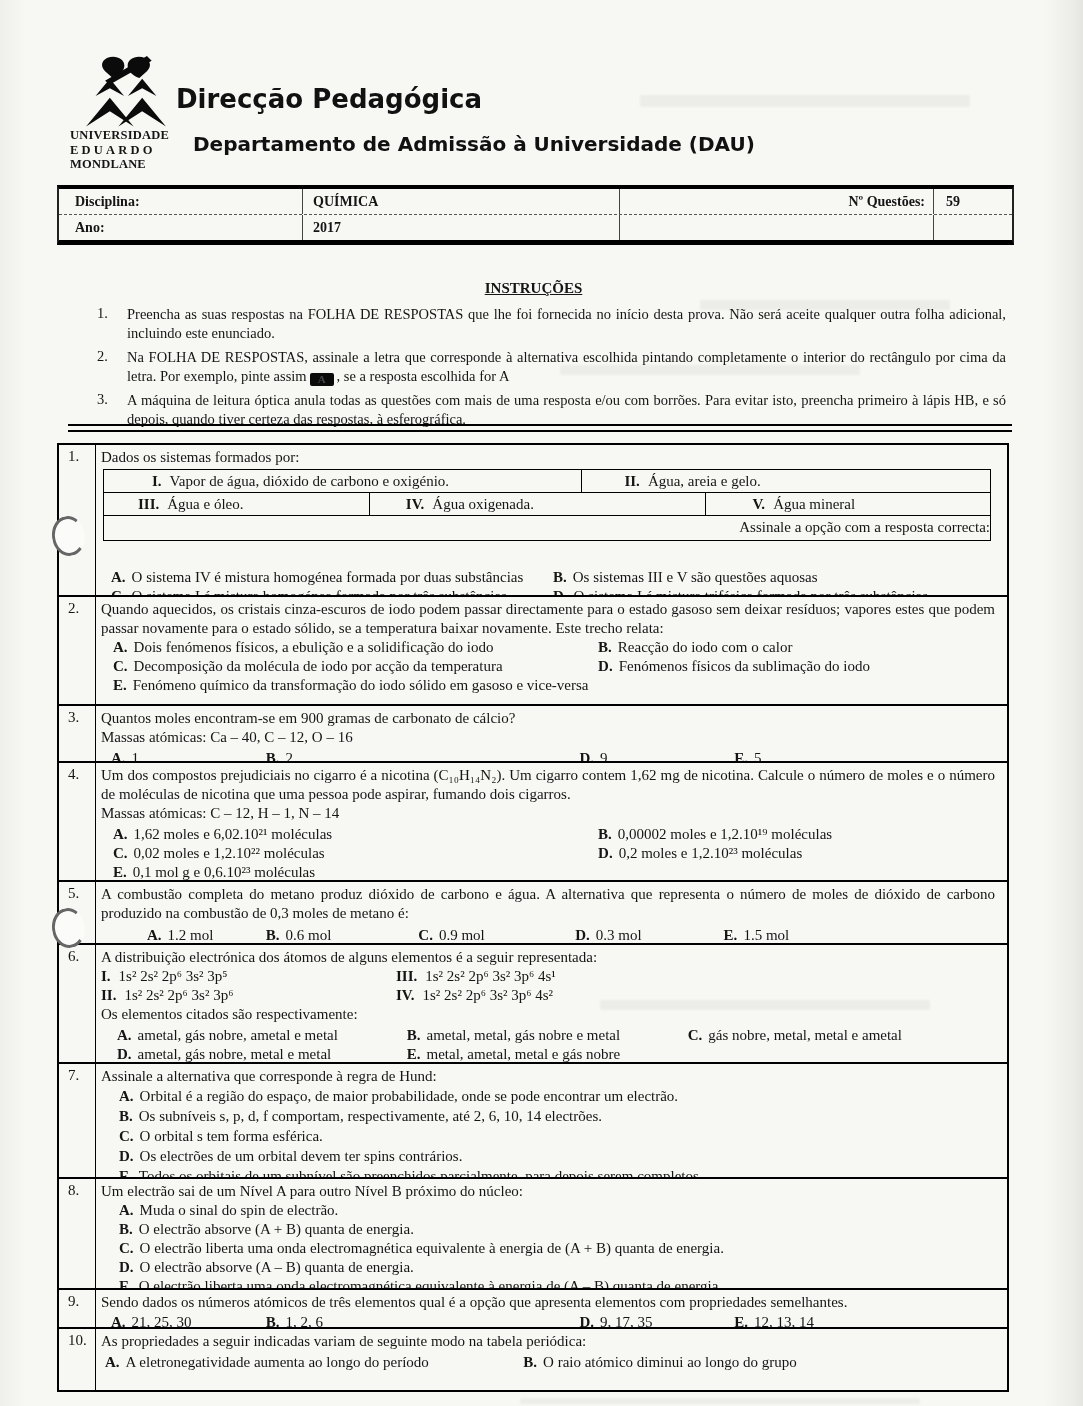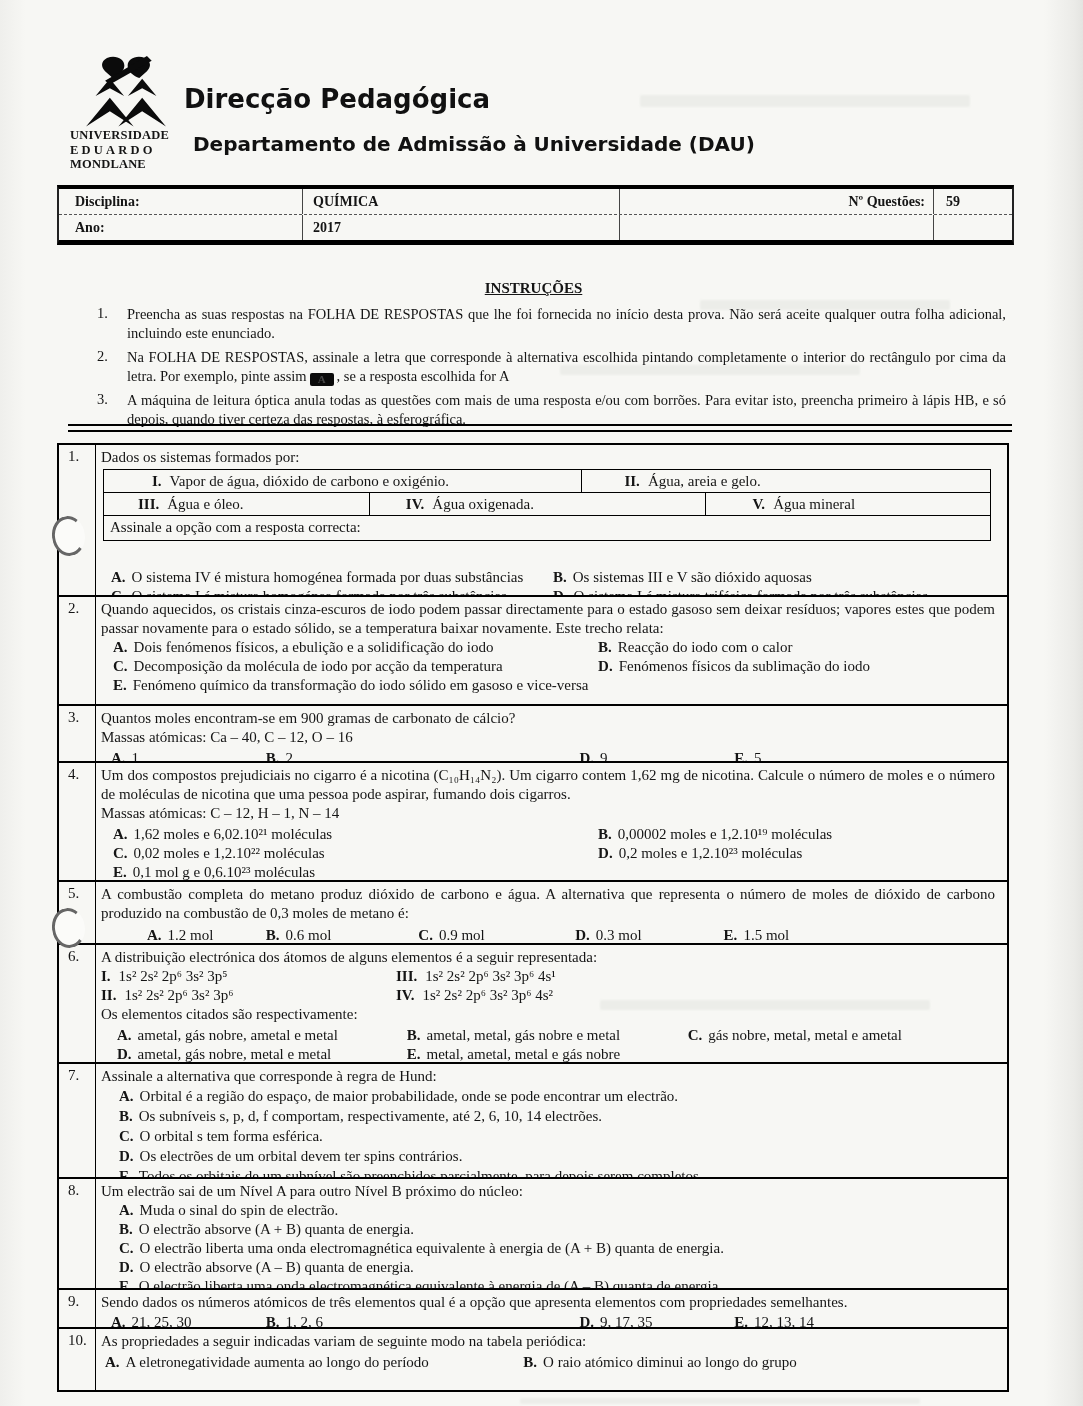--- a/index.html
+++ b/index.html
@@ -11,21 +11,21 @@
   #paper{position:absolute;inset:0;
     background:linear-gradient(90deg,#efefec 0px,#f7f7f4 26px,#f7f7f4 1044px,#ebebe8 1074px,#e4e4e1 1083px);}
   .smudge{position:absolute;background:rgba(96,110,96,.07);filter:blur(1px);border-radius:2px;}
 
   
   .logo-art{position:absolute;left:78px;top:56px;width:96px;height:78px;}
   .logo-text{position:absolute;left:70px;top:128px;width:112px;
     font-weight:bold;font-size:12.5px;line-height:14.5px;letter-spacing:.2px;
     font-family:"Liberation Serif",serif;}
   .logo-text .lt2{letter-spacing:3.2px;}
-  .h-title1{position:absolute;left:184px;top:84px;font-family:"DejaVu Sans",sans-serif;
+  .h-title1{position:absolute;left:176px;top:84px;font-family:"DejaVu Sans",sans-serif;
     font-weight:bold;font-size:26px;color:#111;}
   .h-title2{position:absolute;left:176px;top:132px;font-family:"DejaVu Sans",sans-serif;
     font-weight:bold;font-size:20px;color:#111;margin-left:17px;}
 
   
   .info-table{position:absolute;left:57px;top:185px;width:953px;
     border-top:4px solid #000;border-bottom:5px solid #000;
     border-left:2px solid #222;border-right:2px solid #222;
     font-size:14px;}
   .info-row{display:flex;height:25px;align-items:center;border-bottom:1px dashed #555;}
@@ -61,21 +61,21 @@
   .rk{font-weight:bold;margin-right:8px;}
 
   
   .sys-table{border:1.5px solid #000;margin:2px 4px 0 2px;}
   .sys-r{display:flex;border-bottom:1.3px solid #000;height:22px;align-items:center;}
   .sys-r:last-child{border-bottom:none;}
   .sys-c{height:100%;display:flex;align-items:center;box-sizing:border-box;border-right:1.3px solid #000;}
   .sys-c:last-child{border-right:none;}
   .s1a{width:54%;padding-left:48px;} .s1b{flex:1;padding-left:42px;}
   .s2a{width:30%;padding-left:34px;} .s2b{width:38%;padding-left:36px;} .s2c{flex:1;padding-left:46px;}
-  .sys-foot{padding:2px 0 3px 6px;}
+  .sys-foot{padding:2px 0 3px 6px;text-align:right;}
 
   .opts2{display:grid;grid-template-columns:50% 50%;margin-top:27px;padding-left:10px;row-gap:0;}
   .opts2 .full{grid-column:1 / -1;}
   .opts2-n{display:grid;grid-template-columns:55% 45%;padding-left:12px;}
   .opts2-n .full{grid-column:1 / -1;}
   .optrow5{display:flex;padding-left:10px;margin-top:2px;}
   .optrow5 .o1{width:17.5%;} .optrow5 .o2{width:17.5%;} .optrow5 .o3{width:18%;margin-top:18px;} .optrow5 .o4{width:17.5%;}
   .optrow5i{display:flex;padding-left:46px;margin-top:3px;}
   .optrow5i .o1{width:14%;} .optrow5i .o2{width:18%;} .optrow5i .o3{width:18.5%;} .optrow5i .o4{width:17.5%;}
   .opts3{display:grid;grid-template-columns:33% 32% 35%;padding-left:16px;margin-top:2px;}
@@ -181,21 +181,21 @@
               </div>
             <div class="sys-c s2c">
                 <span class="rk">V.</span>
                 <span>Água mineral</span>
               </div>
           </div>
           <div class="sys-foot">Assinale a opção com a resposta correcta:</div>
         </div>
         <div class="opts2">
           <div><span class="ok">A.</span><span>O sistema IV é mistura homogénea formada por duas substâncias</span></div>
-          <div><span class="ok">B.</span><span>Os sistemas III e V são dióxido aquosas</span></div>
+          <div><span class="ok">B.</span><span>Os sistemas III e V são questões aquosas</span></div>
           <div><span class="ok">C.</span><span>O sistema I é mistura homogénea formada por três substâncias</span></div>
           <div><span class="ok">D.</span><span>O sistema I é mistura trifásica formada por três substâncias</span></div>
           <div class="full"><span class="ok">E.</span><span>O sistema II é mistura bifásica formada por três substâncias</span></div>
         </div>
       </div>
     </div>
 
     <div class="q-row" style="height:109px;">
       <div class="q-num">2.</div>
       <div class="q-body">

